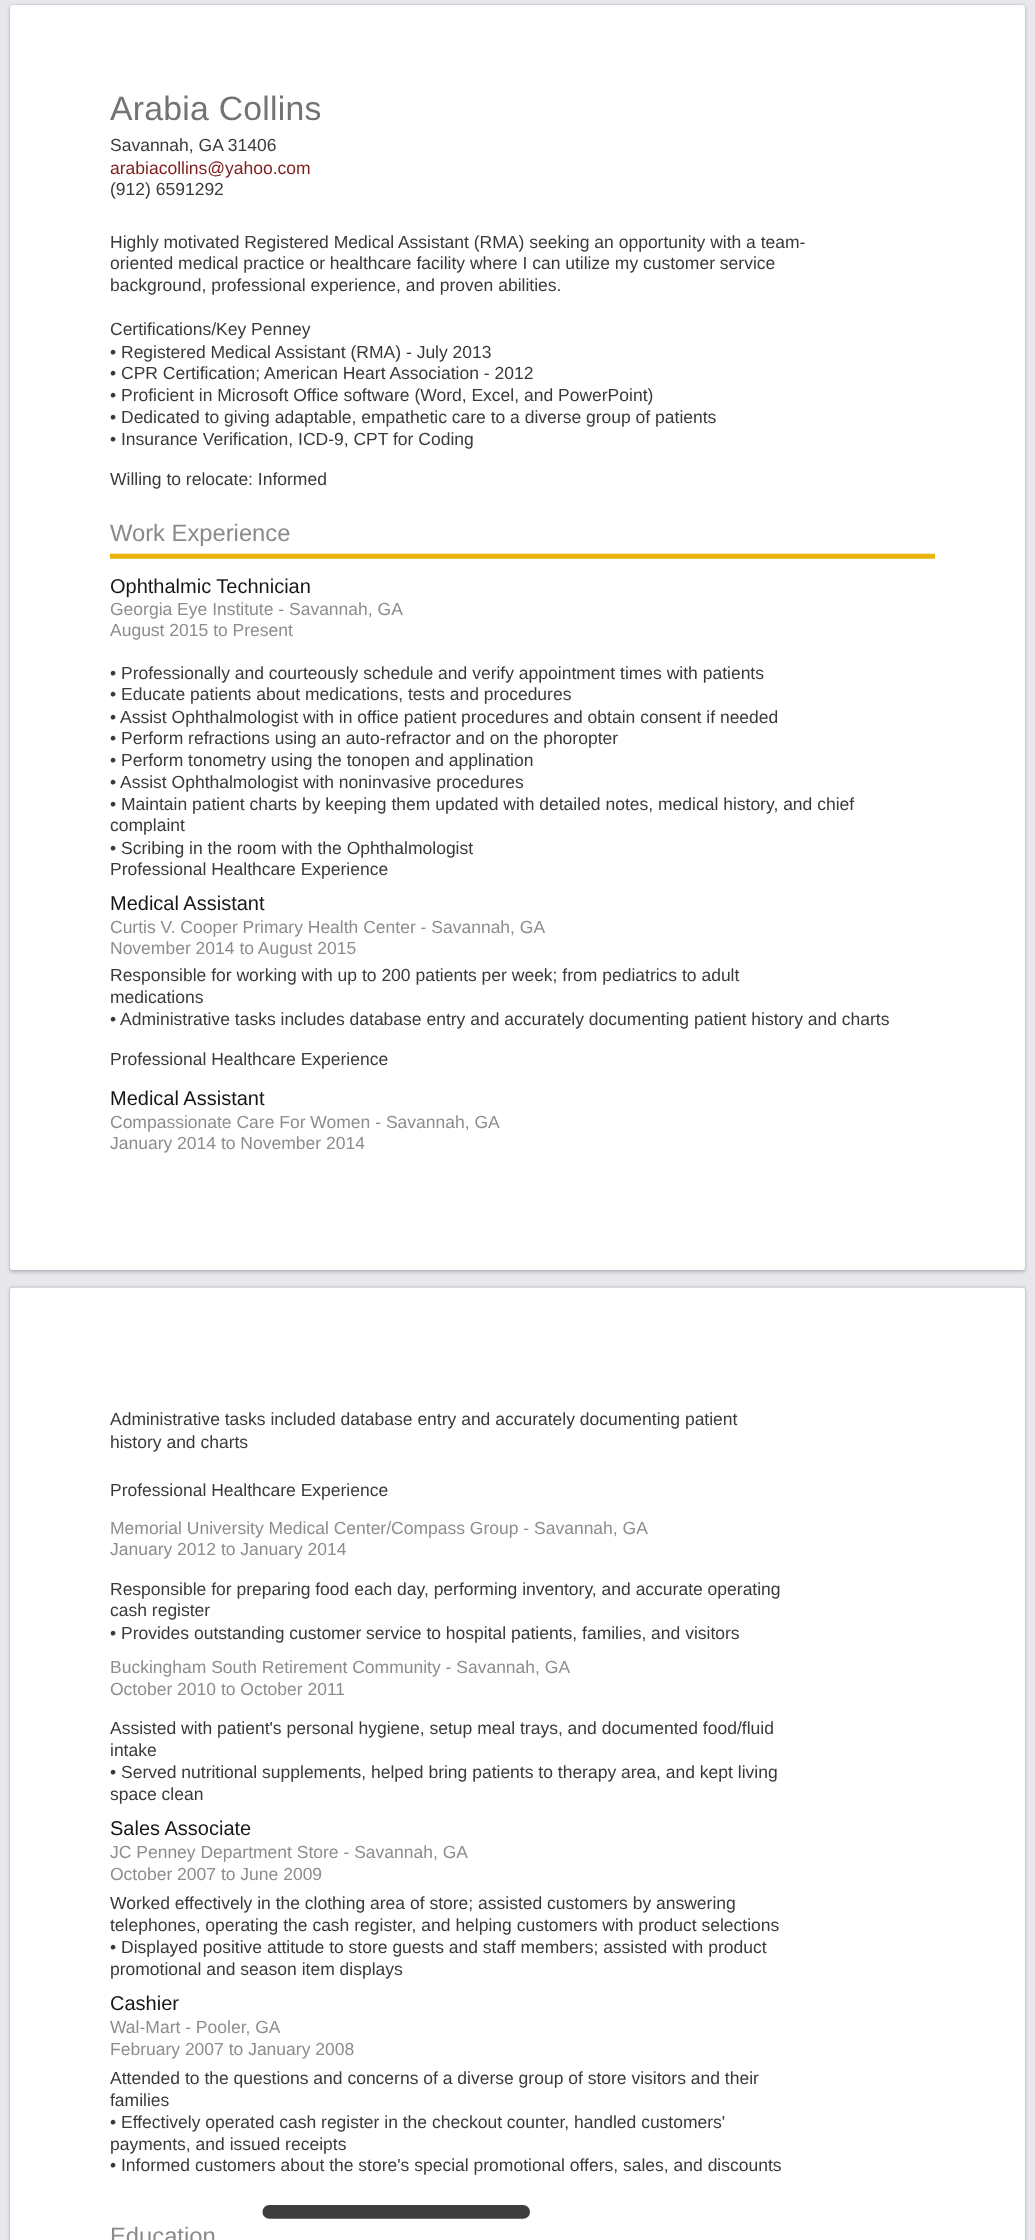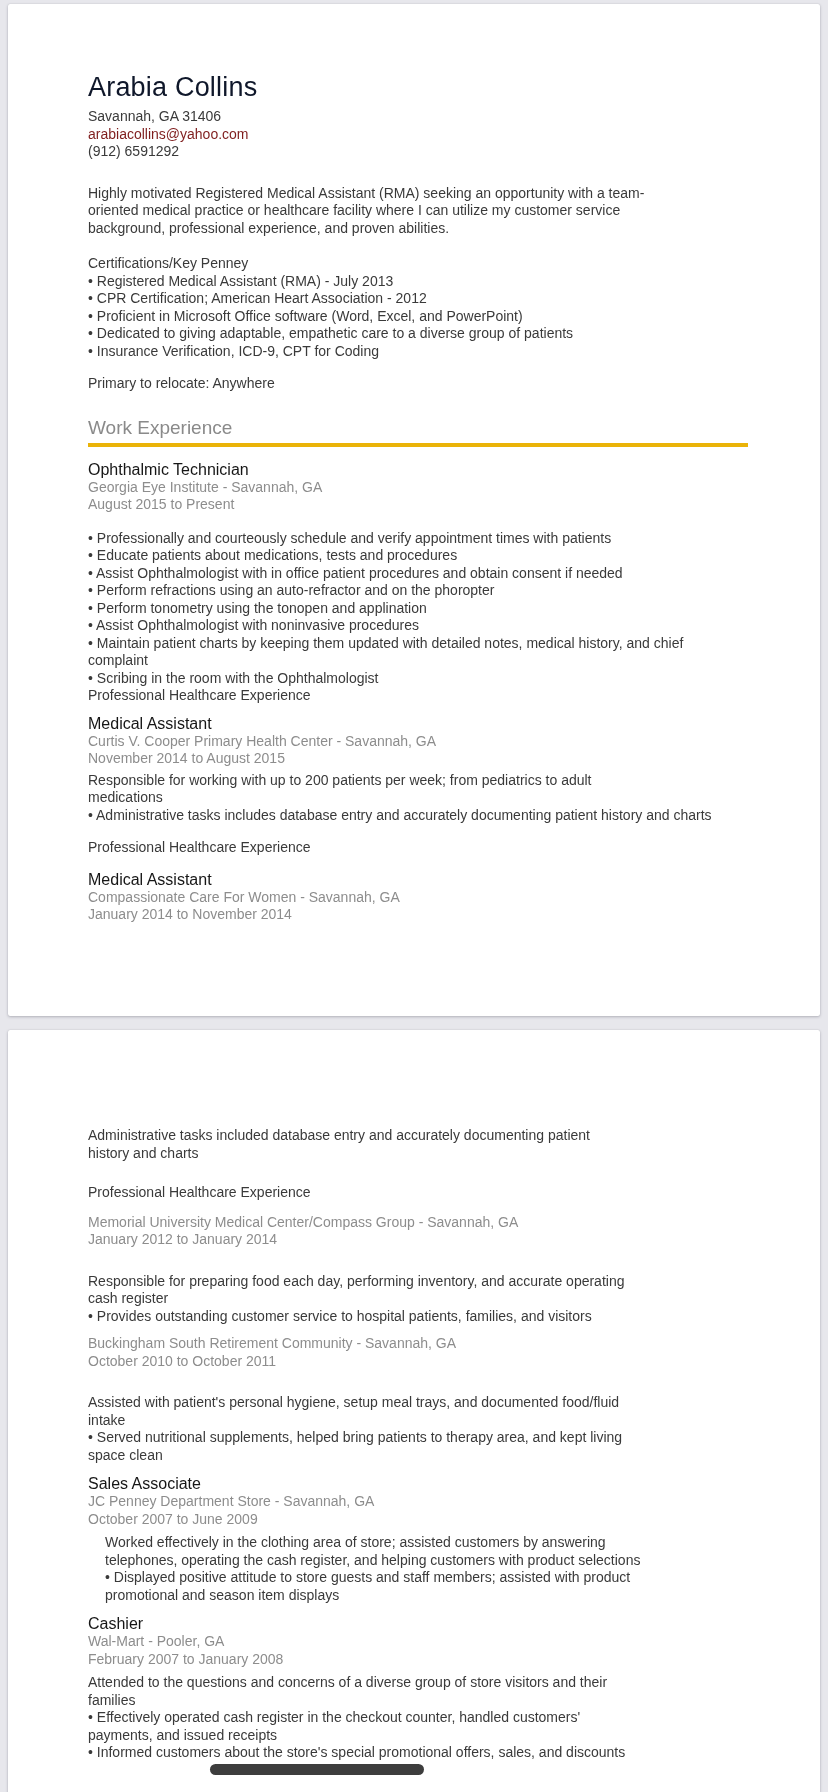--- a/index.html
+++ b/index.html
@@ -17,21 +17,21 @@
     width:812px;
     border-radius:2px;
     box-shadow:0 1px 3px rgba(50,50,70,0.28), 0 0 1px rgba(50,50,70,0.25);
     position:relative;
   }
   .page1 { height:1012px; margin-bottom:14px; }
   .page2 { height:900px; }
   .inner { padding:68px 72px 0 80px; }
   .page2 .inner { padding-top:97px; }
 
-  .name { font-size:27px; line-height:30px; font-weight:400; color:#0f172a; letter-spacing:0.2px; }
+  .name { font-size:27px; line-height:30px; font-weight:400; color:#737373; letter-spacing:0.2px; }
   .contact { margin-top:6px; }
   .c-line { font-size:14px; line-height:17.5px; color:#3a3a3a; display:block; }
   .email { color:#7f1d1d; text-decoration:none; cursor:pointer; }
 
   .lines { white-space:pre-line; font-size:14px; line-height:17.5px; color:#3a3a3a; }
   .summary { margin-top:24px; }
   .skills { margin-top:18px; }
   .relocate { margin-top:15px; font-size:14px; line-height:17.5px; }
 
   .section-hd {
@@ -47,23 +47,23 @@
   .job1 { margin-top:14px; }
   .job1 .details { margin-top:16px; }
   .job2 { margin-top:10px; }
   .job2 .details { margin-top:4px; }
   .phe2 { margin-top:15px; font-size:14px; line-height:17.5px; }
   .job3 { margin-top:14px; }
 
   .cont-footer { margin-top:22px; font-size:14px; line-height:17.5px; }
   .entry1 { margin-top:12px; }
   .entry2 { margin-top:10px; }
-  .entry .details { margin-top:24px; }
+  .entry .details { margin-top:14px; }
   .sales { margin-top:11px; }
-  .sales .details { margin-top:6px;margin-left:17px; }
+  .sales .details { margin-top:6px; }
   .cashier { margin-top:11px; }
   .cashier .details { margin-top:6px; }
 
   .next-title { margin-top:12px; }
 
   .scrubber {
     position:absolute;
     left:202px; top:734px;
     width:214px; height:11px;
     border-radius:5.5px;
@@ -93,21 +93,21 @@
 
       <div class="skills">
         <div class="lines">Certifications/Key Penney</div>
         <div class="lines">• Registered Medical Assistant (RMA) - July 2013
 • CPR Certification; American Heart Association - 2012
 • Proficient in Microsoft Office software (Word, Excel, and PowerPoint)
 • Dedicated to giving adaptable, empathetic care to a diverse group of patients
 • Insurance Verification, ICD-9, CPT for Coding</div>
       </div>
 
-      <p class="relocate">Primary to relocate: Anywhere</p>
+      <p class="relocate">Willing to relocate: Informed</p>
 
       <h2 class="section-hd">Work Experience</h2>
 
       <div class="job1">
         <h3 class="job-title">Ophthalmic Technician</h3>
         <div class="muted">Georgia Eye Institute - Savannah, GA</div>
         <div class="muted">August 2015 to Present</div>
         <div class="lines details">• Professionally and courteously schedule and verify appointment times with patients
 • Educate patients about medications, tests and procedures
 • Assist Ophthalmologist with in office patient procedures and obtain consent if needed

